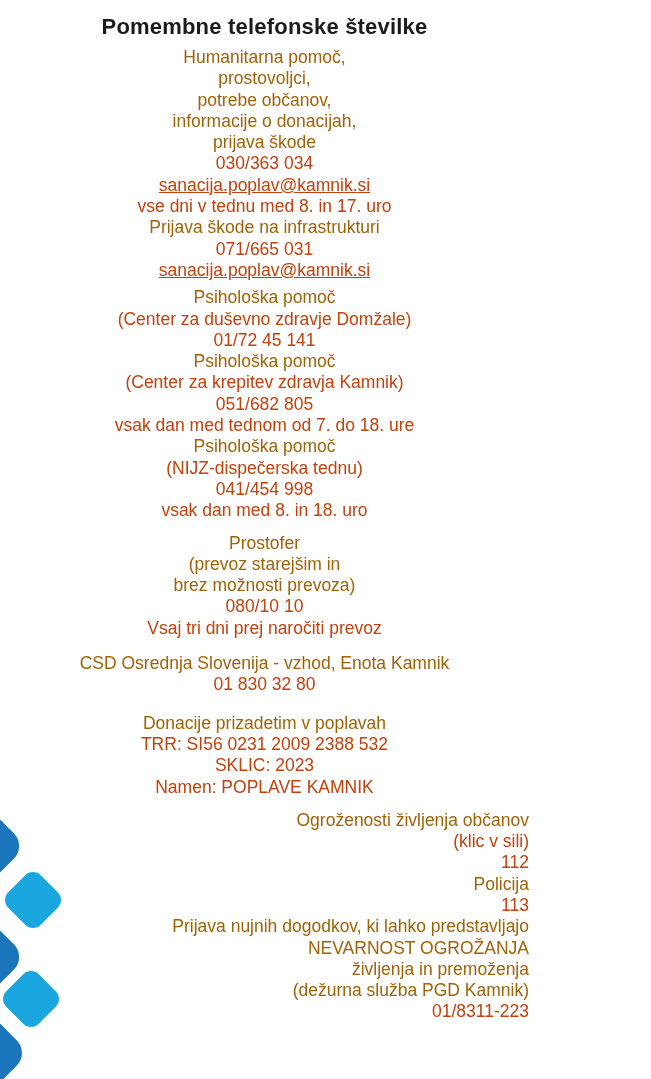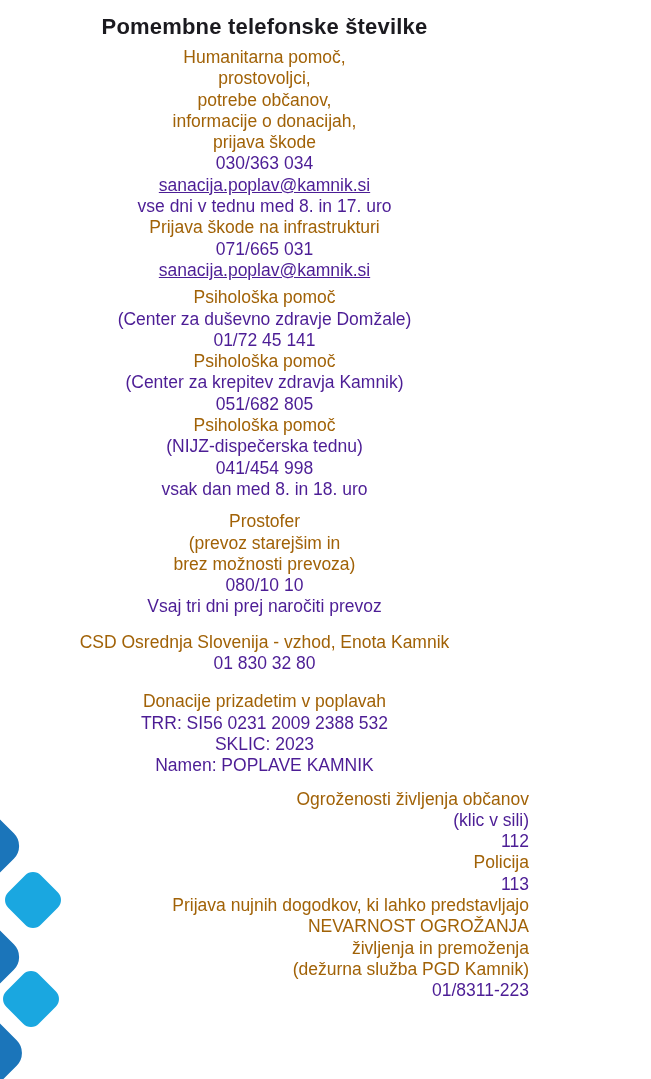--- a/index.html
+++ b/index.html
@@ -26,21 +26,21 @@
     margin: 14px 0 0 0;
     font-size: 22px;
     line-height: 26px;
     font-weight: 700;
     color: #1b1a1f;
     letter-spacing: 0.2px;
   }
   .ln {
     font-size: 17.5px;
     line-height: 21.3px;
-    color: #4c1d95;
+    color: #c2410c;
     white-space: nowrap;
   }
   .blue { color: #a16207; }
   .link { text-decoration: underline; cursor: pointer; text-align: center; }
   .grp-humanitarian { margin-top: 7px; }
   .grp-psych        { margin-top: 6px; }
   .grp-prostofer    { margin-top: 11px; }
   .grp-csd          { margin-top: 14px; }
   .grp-donations    { margin-top: 17px; }
   .grp-emergency    { margin-top: 12px; text-align: right; }
@@ -86,20 +86,21 @@
       <div class="ln link">sanacija.poplav@kamnik.si</div>
     </section>
 
     <section class="grp-psych">
       <div class="ln blue">Psihološka pomoč</div>
       <div class="ln">(Center za duševno zdravje Domžale)</div>
       <div class="ln">01/72 45 141</div>
       <div class="ln blue">Psihološka pomoč</div>
       <div class="ln">(Center za krepitev zdravja Kamnik)</div>
       <div class="ln">051/682 805</div>
+      <div class="ln">vsak dan med tednom od 7. do 18. ure</div>
       <div class="ln blue">Psihološka pomoč</div>
       <div class="ln">(NIJZ-dispečerska tednu)</div>
       <div class="ln">041/454 998</div>
       <div class="ln">vsak dan med 8. in 18. uro</div>
     </section>
 
     <section class="grp-prostofer">
       <div class="ln blue">Prostofer</div>
       <div class="ln blue">(prevoz starejšim in</div>
       <div class="ln blue">brez možnosti prevoza)</div>

